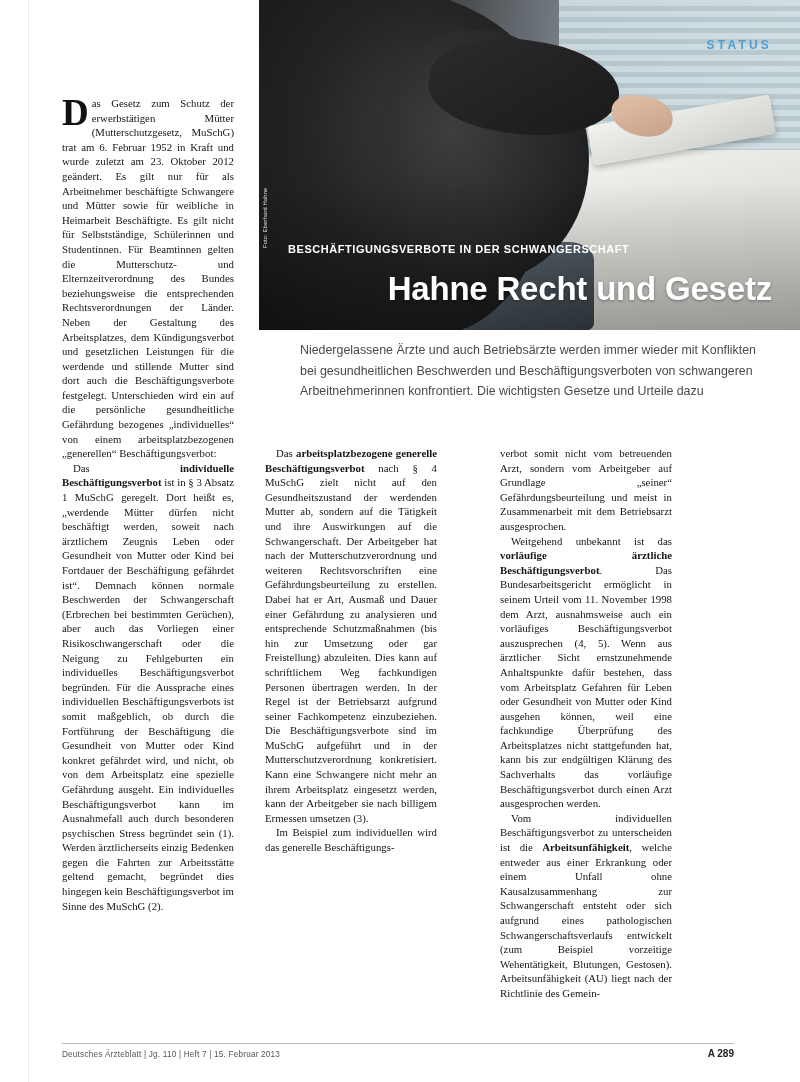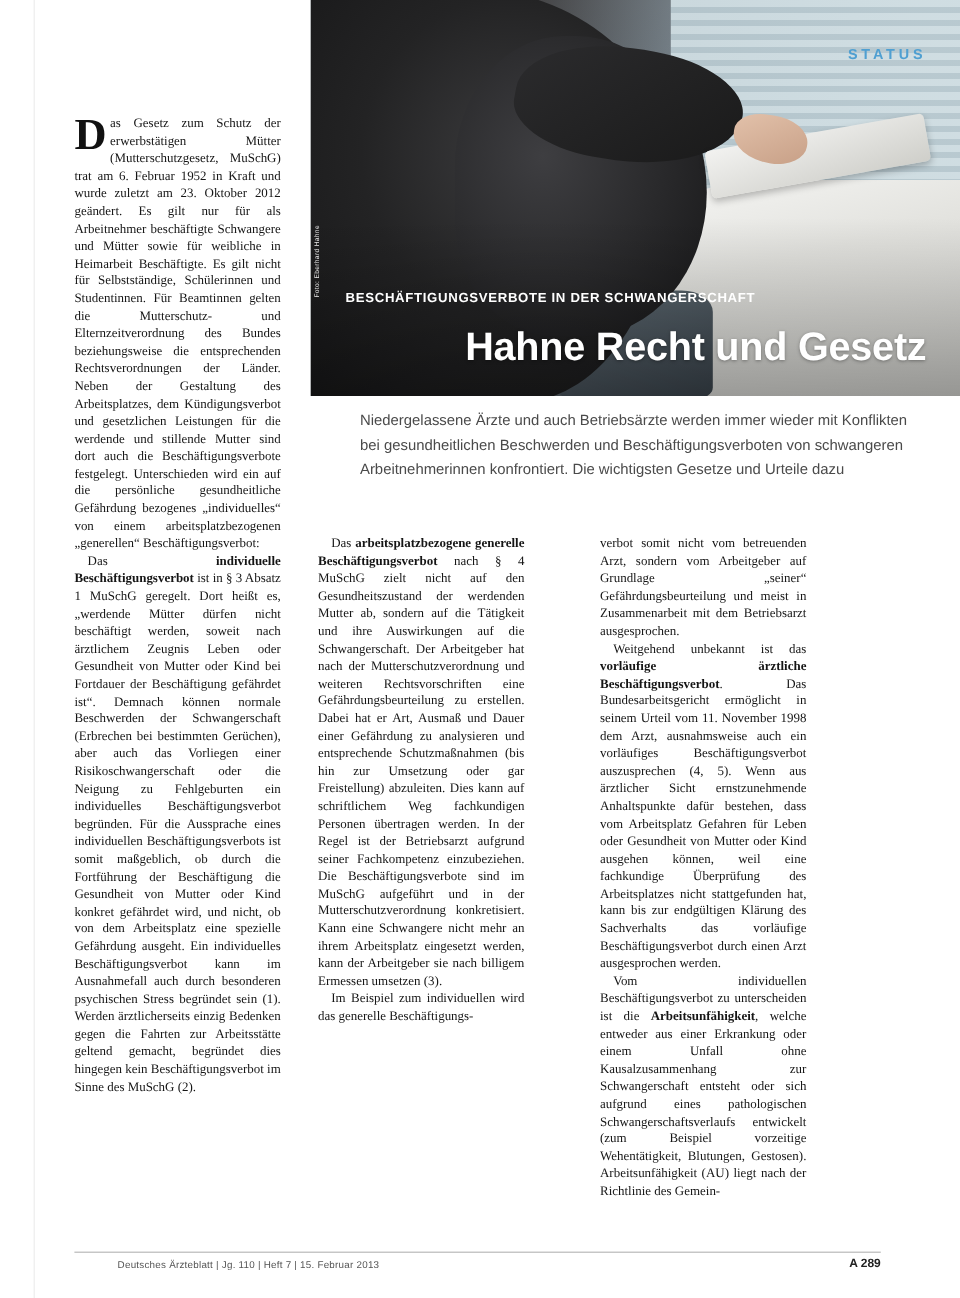--- a/index.html
+++ b/index.html
@@ -241,21 +241,20 @@
     background: #b9b9b9;
   }
   .footer-left {
     position: absolute;
     left: 62px;
     top: 1050px;
     font-family: "Liberation Sans", sans-serif;
     font-size: 8.2px;
     color: #555;
     letter-spacing: 0.2px;
-    margin-left: 36px;
   }
   .footer-right {
     position: absolute;
     right: 66px;
     top: 1048px;
     font-family: "Liberation Sans", sans-serif;
     font-size: 10px;
     font-weight: bold;
     color: #222;
     text-align: center;

